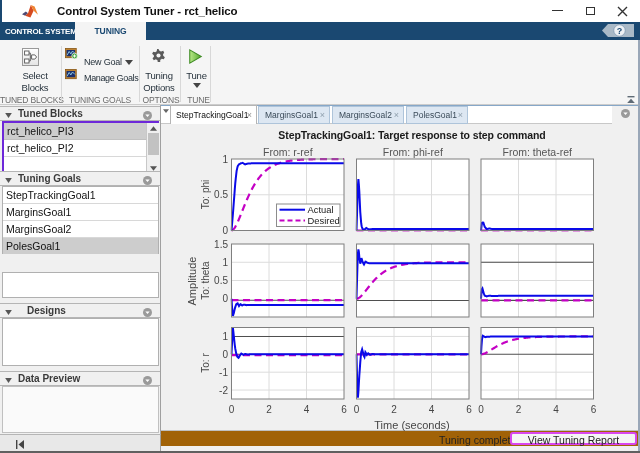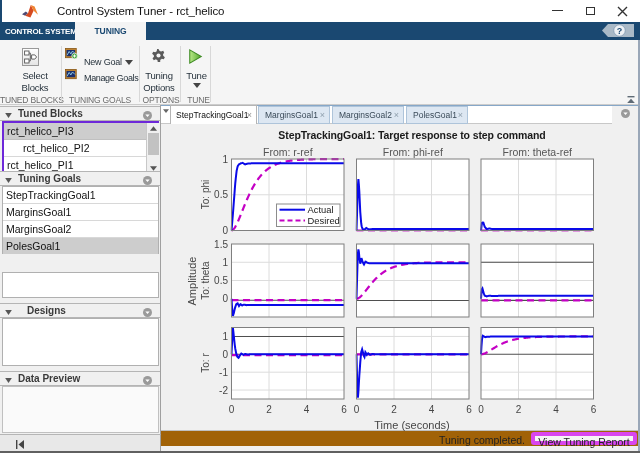--- a/index.html
+++ b/index.html
@@ -1,19 +1,19 @@
 <!DOCTYPE html>
 <html><head><meta charset="utf-8"><style>
 * { margin:0; padding:0; box-sizing:border-box; }
 body { width:640px; height:453px; font-family:"Liberation Sans", sans-serif; position:relative; overflow:hidden; background:#f0f0f0; }
 .abs { position:absolute; }
 </style></head>
 <body>
 
-<div class="abs" style="left:0;top:0;width:640px;height:32px;background:#ffffff;">
+<div class="abs" style="left:0;top:0;width:640px;height:32px;background:#ffffff;font-weight:bold;">
   <div class="abs" style="left:0;top:0;width:2px;height:22px;background:#1a4871;"></div>
   <svg width="16" height="15" viewBox="0 0 16 15" style="position:absolute;left:22px;top:4px;">
       <polygon points="0,10.3 3.8,7.4 6,9.2 3.2,11.8" fill="#4e4a72"></polygon>
       <polygon points="6,9.2 8.8,1 11.6,6.8 8.4,13.6 3.2,11.8" fill="#d6491f"></polygon>
       <polygon points="8.8,1 11.6,6.8 16,10.8 12.6,2.6" fill="#ef8532"></polygon>
     </svg>
   <div class="abs" style="left:57px;top:4.5px;font-size:11.5px;letter-spacing:-0.1px;color:#111;">Control System Tuner - rct_helico</div>
   <div class="abs" style="left:552px;top:9.5px;width:11px;height:1.6px;background:#333;"></div>
   <div class="abs" style="left:586px;top:7px;width:9px;height:8px;border:1.4px solid #333;"></div>
   <svg class="abs" style="left:617px;top:6px;" width="11" height="11" viewBox="0 0 11 11">
@@ -103,22 +103,21 @@
         <polygon points="0,0 8,0 4,6" fill="#555"></polygon>
       </svg>
     <div class="abs" style="left:18px;top:1px;font-size:10px;font-weight:bold;color:#3a3a3a;">Tuned Blocks</div>
     <svg width="9" height="9" viewBox="0 0 10 10" style="position:absolute;right:8px;top:3.5px;">
         <circle cx="5" cy="5" r="5" fill="#9a9a9a"></circle>
         <polygon points="2.6,3.9 7.4,3.9 5,6.6" fill="#ffffff"></polygon>
       </svg>
   </div>
   <div class="abs" style="left:2px;top:16px;width:157px;height:53px;background:#fff;border:2px solid #6d28d9;">
     <div class="abs" style="left:0;top:0;width:142px;height:17px;background:#cdcdcd;font-size:10.5px;color:#111;line-height:17px;padding-left:3px;border-bottom:1px solid #c0c0c0;">rct_helico_PI3</div>
-    <div class="abs" style="left:0;top:17px;width:142px;height:17px;font-size:10.5px;color:#111;line-height:17px;padding-left:19px;border-bottom:1px solid #d8d8d8;">rct_helico_PI2</div>
-    <div class="abs" style="left:0;top:34px;width:142px;height:17px;font-size:10.5px;color:#111;line-height:17px;padding-left:3px;">rct_helico_PI1</div>
+    <div class="abs" style="left:0;top:17px;width:142px;height:17px;font-size:10.5px;color:#111;line-height:17px;padding-left:3px;border-bottom:1px solid #d8d8d8;">rct_helico_PI2</div>
     <div class="abs" style="left:142px;top:0;width:13px;height:51px;background:#f0f0f0;border-left:1px solid #c8c8c8;">
       <svg class="abs" style="left:3px;top:3px;" width="7" height="5" viewBox="0 0 8 5">
           <polygon points="4,0 8,5 0,5" fill="#555"></polygon>
         </svg>
       <div class="abs" style="left:1px;top:10px;width:11px;height:22px;background:#c2c2c2;"></div>
       <svg class="abs" style="left:3px;top:43px;" width="7" height="5" viewBox="0 0 8 5">
           <polygon points="0,0 8,0 4,5" fill="#555"></polygon>
         </svg>
     </div>
   </div>
@@ -187,21 +186,21 @@
   <svg class="abs" style="left:460px;top:4px;" width="9" height="9" viewBox="0 0 10 10">
       <circle cx="5" cy="5" r="5" fill="#9a9a9a"></circle>
       <polygon points="2.6,3.9 7.4,3.9 5,6.6" fill="#ffffff"></polygon>
     </svg>
 </div>
 
 <div class="abs" style="left:161px;top:124px;width:479px;height:313px;background:#f0f0f0;"></div>
 
 <div class="abs" style="left:161px;top:430px;width:479px;height:16px;background:#a16207;border-top:1px solid #c0c0c0;">
   <div class="abs" style="right:115px;top:2.5px;font-size:10.5px;color:#222;">Tuning completed.</div>
-  <div class="abs" style="right:3px;top:0.5px;width:106px;height:13px;background:#f5f5f5;border:4px solid #d946ef;border-radius:3px;font-size:10.5px;color:#222;text-align:center;line-height:12px;">View Tuning Report</div>
+  <div class="abs" style="right:3px;top:0.5px;width:127px;height:13px;background:#f5f5f5;border:2px solid #d946ef;border-radius:3px;font-size:10.5px;color:#222;text-align:center;line-height:12px;">View Tuning Report</div>
 </div>
 <div class="abs" style="left:638px;top:40px;width:2px;height:413px;background:#9aa7b8;"></div>
 <div class="abs" style="left:0;top:451px;width:640px;height:2px;background:#606060;"></div>
 <svg style="position:absolute;left:0;top:0;" width="640" height="453" viewBox="0 0 640 453">
 <clipPath id="cp00">
       <rect x="230.5" y="157.8" width="114.5" height="73.9"></rect>
     </clipPath>
 <clipPath id="cp01">
       <rect x="355.5" y="157.8" width="114.5" height="73.9"></rect>
     </clipPath>

